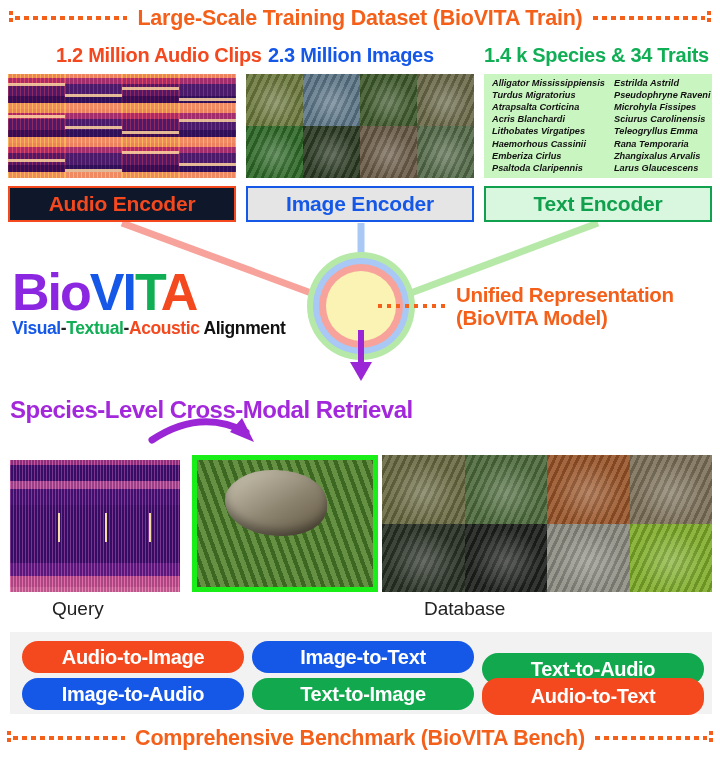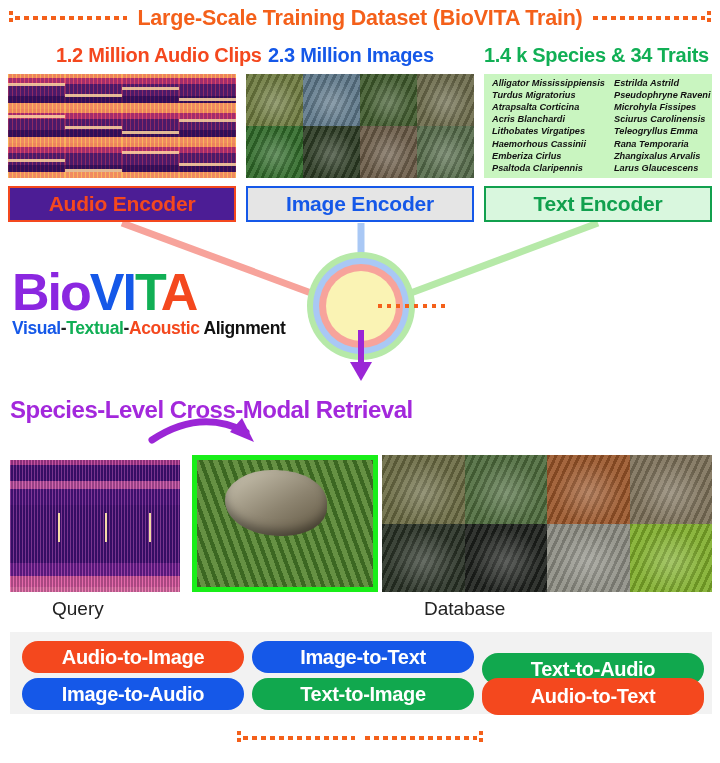--- a/index.html
+++ b/index.html
@@ -59,21 +59,21 @@
   .species-box{position:absolute;background:#C9F5C0;overflow:hidden;
                display:flex;padding:5px 8px;box-sizing:border-box;gap:14px;}
   .species-col{display:flex;flex-direction:column;justify-content:space-between;}
   .species-item{font-size:9.2px;font-weight:bold;font-style:italic;color:#111;
                 white-space:nowrap;line-height:1.0;font-family:"Liberation Sans",sans-serif;}
 
   
   .enc{position:absolute;display:flex;align-items:center;justify-content:center;
        box-sizing:border-box;}
   .enc span{font-size:21px;font-weight:bold;letter-spacing:-0.2px;}
-  .enc-audio{border:2.5px solid #F4481E;background:#4c1d95;}
+  .enc-audio{border:2.5px solid #F4481E;background:#0f172a;}
   .enc-audio span{color:#F4481E;}
   .enc-image{border:2.5px solid #1558E8;background:#e5e5e5;}
   .enc-image span{color:#1558E8;}
   .enc-text{border:2.5px solid #11A04E;background:#D9F7DE;}
   .enc-text span{color:#11A04E;}
 
   
   #overlay{position:absolute;left:0;top:0;width:720px;height:763px;
            pointer-events:none;}
 
@@ -232,20 +232,24 @@
   </div>
   <div class="enc enc-text" style="left:484px;top:186px;width:228px;height:36px;">
     <span>Text Encoder</span>
   </div>
 
   <div class="logo" style="left:12px;top:266px;">
     <div class="logo-main"><span class="lg-bio">Bio</span><span class="lg-vi">VI</span><span class="lg-t">T</span><span class="lg-a">A</span></div>
     <div class="logo-sub"><span class="sb-v">Visual</span><span class="sb-d">-</span><span class="sb-t">Textual</span><span class="sb-d">-</span><span class="sb-a">Acoustic</span><span class="sb-al"> Alignment</span></div>
   </div>
 
+  <div class="unified" style="left:456px;top:284px;">
+    <div>Unified Representation</div>
+    <div>(BioVITA Model)</div>
+  </div>
 
   <div class="sec-title" style="left:10px;top:396px;">Species-Level Cross-Modal Retrieval</div>
 
   <div class="query-spec panel" style="left:10px;top:460px;width:170px;height:132px;">
     <div class="vline" style="left:28%;"></div>
     <div class="vline" style="left:56%;"></div>
     <div class="vline" style="left:82%;"></div>
   </div>
 
   <div class="hit" style="left:192px;top:455px;width:186px;height:137px;">
@@ -288,19 +292,20 @@
     </div>
   <div class="pill p-red" style="left:482px;top:678px;width:222px;height:37px;">
     <span>Audio-to-Text</span>
     </div>
 
   <div class="banner" style="top:726px;height:24px;">
     <div class="dash-run" style="width:118px;">
       <div class="dash-cap" style="left:0;top:0;"></div>
       <div class="dash-line" style="left:6px;width:112px;"></div>
     </div>
+    <div class="banner-title">Comprehensive Benchmark (BioVITA Bench)</div>
     <div class="dash-run" style="width:118px;">
       <div class="dash-line" style="left:0;width:112px;"></div>
       <div class="dash-cap" style="right:0;top:0;"></div>
     </div>
   </div>
 
 </div>
 
 </body></html>

